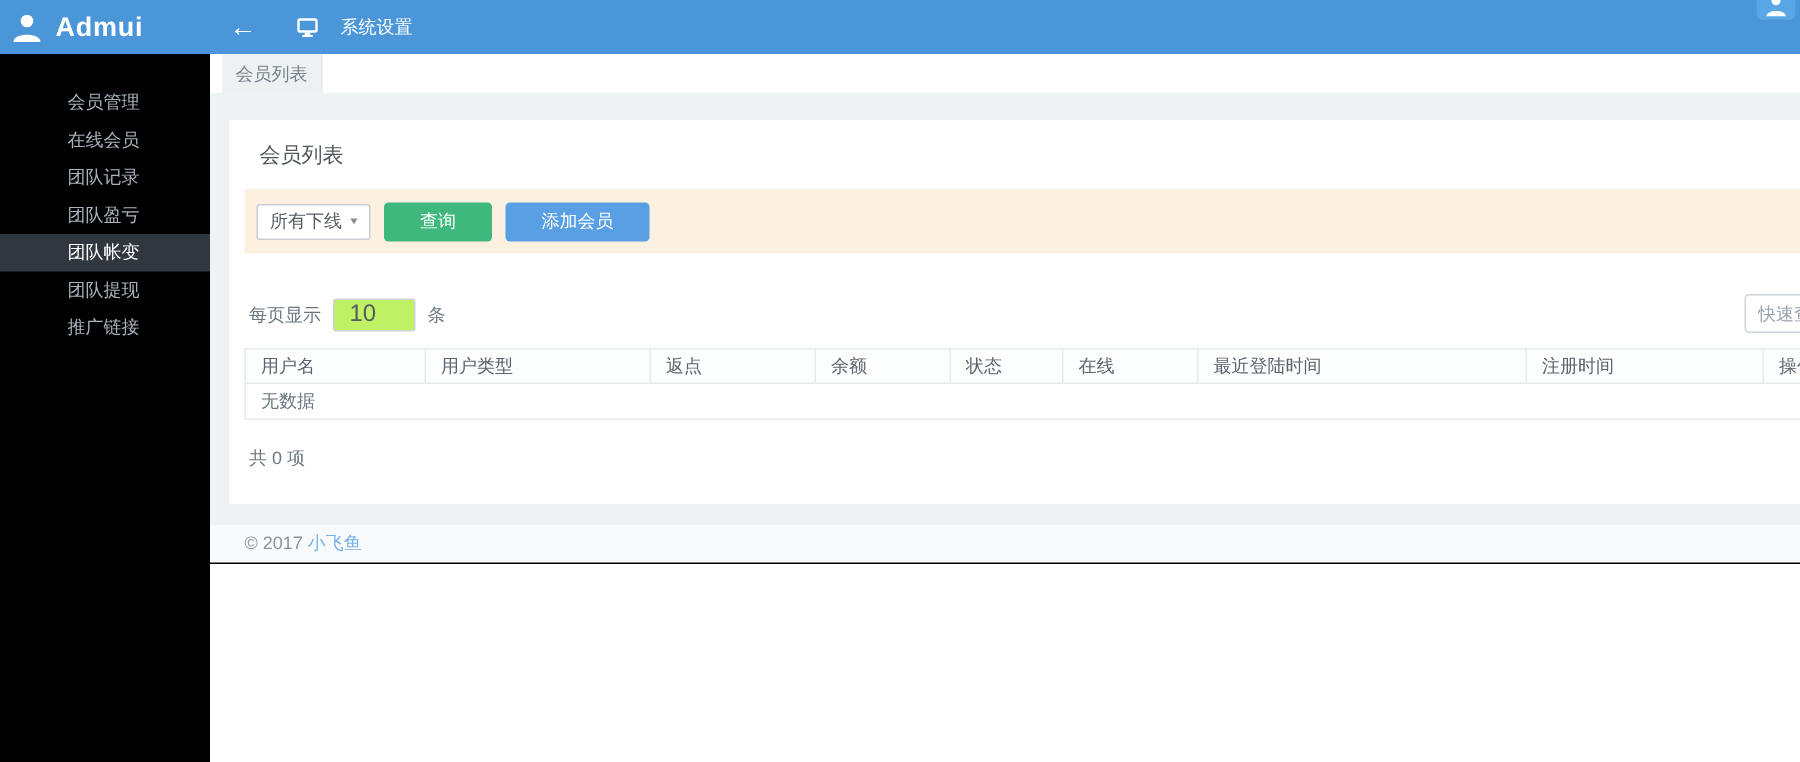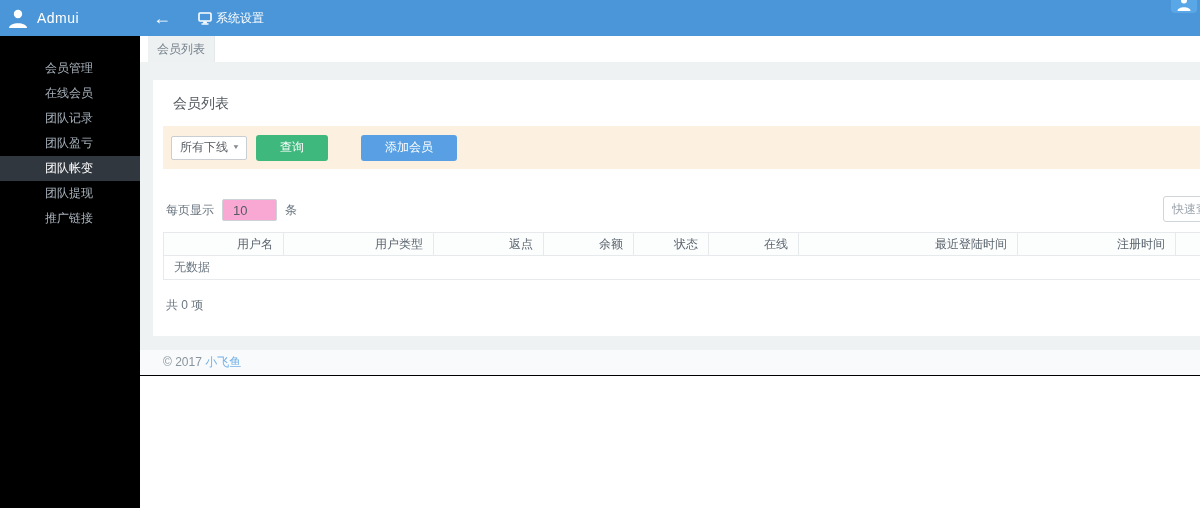--- a/index.html
+++ b/index.html
@@ -5,24 +5,24 @@
   * { margin:0; padding:0; box-sizing:border-box; }
   html,body { width:1200px; height:508px; overflow:hidden; background:#fff;
     font-family:"Liberation Sans","DejaVu Sans",sans-serif; }
   .app { position:relative; width:1200px; height:508px; }
 
   
   .topbar { position:absolute; left:0; top:0; width:1200px; height:36px;
     background:#4a96d8; overflow:hidden; display:flex; align-items:stretch; }
   .brand { width:140px; display:flex; align-items:center; padding-left:6px; }
   .brand svg { display:block; }
-  .brand-name { color:#fff; font-size:14px; margin-left:7px; letter-spacing:.5px; }
+  .brand-name { color:#fff; font-size:18px; margin-left:7px; letter-spacing:.5px;font-weight:bold; }
   .back-btn { width:44px; display:flex; align-items:center; justify-content:center;
     color:#fff; font-size:18px; cursor:pointer; }
-  .top-menu-item { display:flex; align-items:center; gap:4px; padding:0 14px;
+  .top-menu-item { display:flex; align-items:center; gap:15px; padding:0 14px;
     color:#fff; font-size:12px; cursor:pointer; }
   .top-menu-item svg { display:block; }
   .user-corner { position:absolute; right:3px; top:-13px; width:26px; height:26px;
     border-radius:4px; background:#5aa7e8; display:flex; align-items:flex-end;
     justify-content:center; cursor:pointer; }
   .user-corner svg { display:block; margin-bottom:2px; }
 
   
   .sidebar { position:absolute; left:0; top:36px; width:140px; height:472px;
     background:#000000; padding-top:20px; }
@@ -45,37 +45,37 @@
 
   .toolbar { height:43px; background:#fcf0e1; display:flex; align-items:center;
     gap:9px; padding:0 8px; }
   .select { width:76px; height:24px; background:#fff; border:1px solid #c9ced2;
     border-radius:2px; display:flex; align-items:center; justify-content:space-between;
     padding:0 6px 0 8px; font-size:12px; color:#555b61; cursor:pointer; }
   .select .caret { font-size:8px; color:#808archive890; color:#848b92; transform:scaleY(.8); }
   .btn { height:26px; padding:0 24px; border:none; border-radius:3px; color:#fff;
     font-size:12px; cursor:pointer; font-family:inherit; }
   .btn-green { background:#3eb87d; }
-  .btn-blue { background:#58a0e3;margin-left:24px; }
+  .btn-blue { background:#58a0e3; }
 
   .perpage-row { position:relative; margin-top:29px; height:24px; display:flex;
     align-items:center; padding-left:3px; font-size:12px; color:#6b7680; }
   .pagesize-input { width:55px; height:22px; border:1px solid #cdd2d6; border-radius:2px;
-    margin:0 8px; padding:0 0 0 10px; font-size:13px; color:#555b61; background:#f9a8d4;
+    margin:0 8px; padding:0 0 0 10px; font-size:16px; color:#555b61; background:#bef264;
     font-family:inherit; }
   .quick-search { position:absolute; left:1000px; top:-2px; width:90px; height:26px;
     border:1px solid #d0d5d9; border-radius:3px; background:#fff; padding:0 8px;
     font-size:12px; color:#555b61; font-family:inherit; }
   .quick-search::placeholder { color:#9aa3ab; }
 
   table.member-table { border-collapse:collapse; margin-top:10px; table-layout:fixed;
     width:1112px; border-top:1px solid #e6eaec; border-left:1px solid #e6eaec; }
   .member-table th { height:23px; background:#fcfdfd; border-right:1px solid #e6eaec;
     border-bottom:1px solid #e6eaec; font-size:12px; font-weight:normal;
-    color:#5a646e; text-align:right; padding:0 10px; white-space:nowrap; }
+    color:#5a646e; text-align:left; padding:0 10px; white-space:nowrap; }
   .member-table td { height:24px; background:#fff; border-bottom:1px solid #e6eaec;
     font-size:12px; color:#6b7680; padding:0 10px; }
   .col1{width:120px}.col2{width:150px}.col3{width:110px}.col4{width:90px}
   .col5{width:75px}.col6{width:90px}.col7{width:219px}.col8{width:158px}.col9{width:100px}
 
   .total-row { margin-top:17px; padding-left:3px; font-size:12px; color:#6b7680; }
 
   .footer { height:26px; line-height:25px; background:#f9fafb;
     border-bottom:1px solid #000000; padding-left:23px; font-size:12px; color:#8a949c; }
   .footer a { color:#74b2e8; text-decoration:none; cursor:pointer; }

